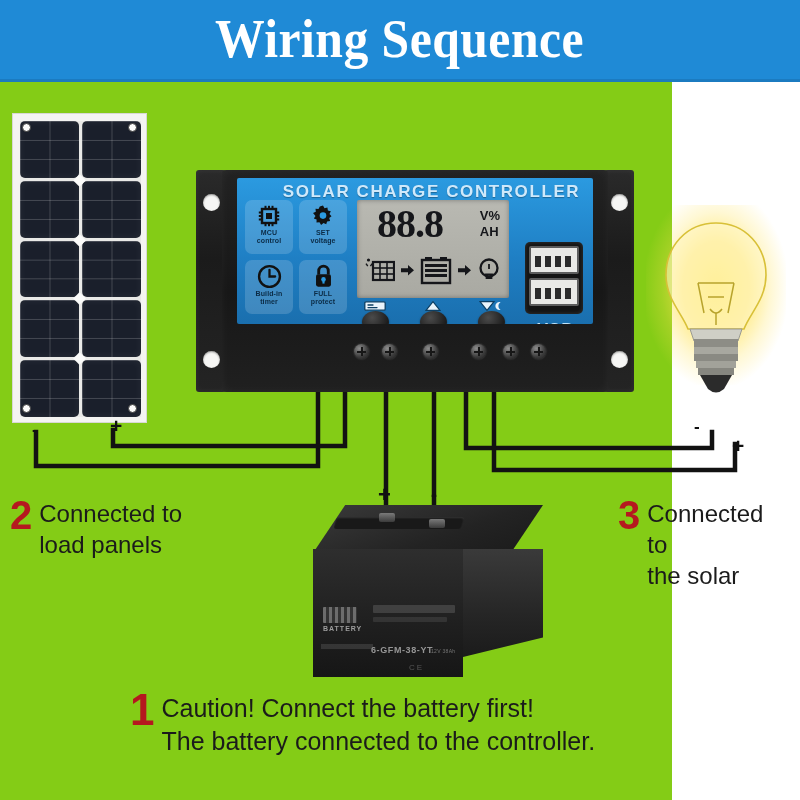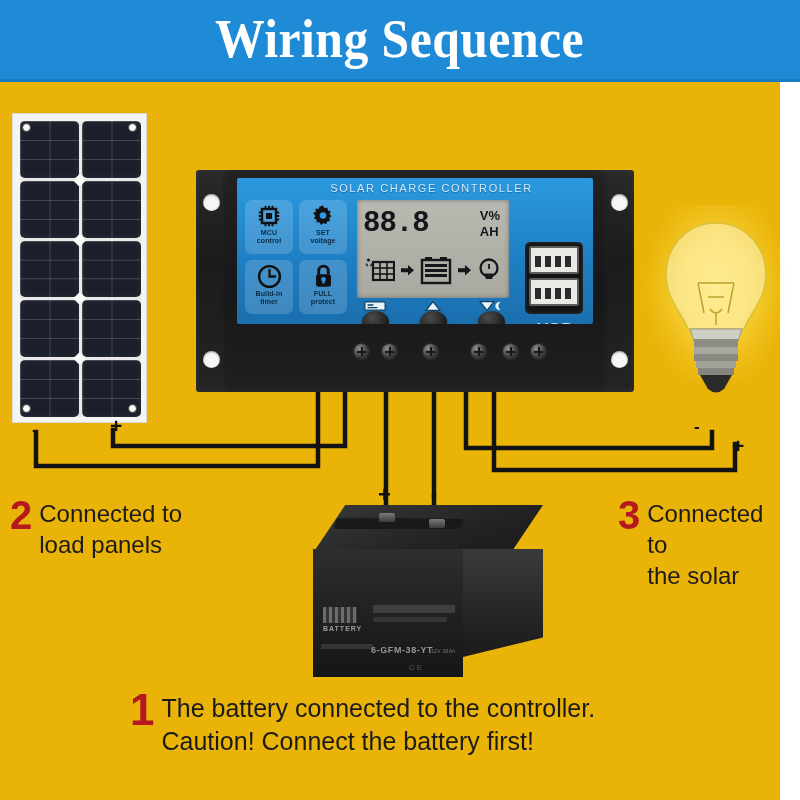--- a/index.html
+++ b/index.html
@@ -1,20 +1,20 @@
 <!DOCTYPE html>
 <html><head>
 <meta charset="utf-8">
 <style>
   html,body{margin:0;padding:0;}
   body{
     width:800px;height:800px;overflow:hidden;background:#ffffff;
     font-family:"Liberation Sans",sans-serif;position:relative;
   }
-  #stage{position:absolute;left:0;top:0;width:780px;height:800px;background:#eab308;}
+  #stage{position:absolute;left:0;top:0;width:672px;height:800px;background:#84cc16;}
 
   
   .header-band{
     position:absolute;left:0;top:0;width:800px;height:82px;
     background:#1f8ad6;
     box-shadow:inset 0 -3px 0 rgba(0,0,0,0.10);
   }
   .header-band .hdr-inner{
     position:absolute;left:0;top:0;width:800px;height:78px;
     display:flex;align-items:center;justify-content:center;
@@ -90,21 +90,21 @@
     box-shadow:inset 0 0 10px rgba(255,255,255,0.05);
   }
   .ctrl-face{
     position:absolute;left:15px;top:8px;width:356px;height:146px;
     background:linear-gradient(180deg,#2b9ae0 0%,#1f7fc4 55%,#1a6fae 100%);
     border-radius:2px;
     overflow:hidden;
   }
   .ctrl-brand{
     position:absolute;left:0;right:0;top:4px;text-align:center;
-    color:#cfe9fb;font-size:11px;letter-spacing:1.6px;font-weight:normal;
+    color:#cfe9fb;font-size:17px;letter-spacing:1.6px;font-weight:bold;
     text-shadow:0 1px 1px rgba(0,0,0,0.3);
     margin-left:33px;
   }
 
   
   .feat-grid{
     position:absolute;left:8px;top:22px;width:104px;height:114px;
     display:grid;grid-template-columns:repeat(2,48px);grid-template-rows:repeat(2,54px);
     gap:6px;
   }
@@ -121,23 +121,23 @@
   }
 
   
   .lcd{
     position:absolute;left:120px;top:22px;width:152px;height:98px;
     background:linear-gradient(180deg,#b9b9b2,#a9a9a2);
     border-radius:2px;
     box-shadow:inset 0 0 5px rgba(0,0,0,0.35);
   }
   .lcd-digits{
-    position:absolute;left:6px;top:5px;
-    font-family:Liberation Mono, monospace;
-    font-size:29px;font-weight:bold;color:#15161a;letter-spacing:-1px;
+    position:absolute;left:20px;top:5px;
+    font-family:Liberation Serif, serif;
+    font-size:40px;font-weight:bold;color:#15161a;letter-spacing:-1px;
     line-height:38px;
   }
   .lcd-units{
     position:absolute;right:9px;top:8px;text-align:left;
     color:#15161a;font-size:13px;font-weight:bold;line-height:16px;
   }
   .lcd-flow{
     position:absolute;left:8px;bottom:6px;width:136px;height:40px;
     display:flex;align-items:center;justify-content:space-between;
   }
@@ -594,18 +594,18 @@
     <div class="cap-num">3</div>
     <div class="cap-text">
       <div>Connected to</div>
       <div>the solar</div>
     </div>
   </div>
 
   <div class="caption cap1">
     <div class="cap-num">1</div>
     <div class="cap-text">
+      <div>Caution! Connect the battery first!</div>
       <div>The battery connected to the controller.</div>
-      <div>Caution! Connect the battery first!</div>
     </div>
   </div>
 
 </div>
 
 </body></html>

